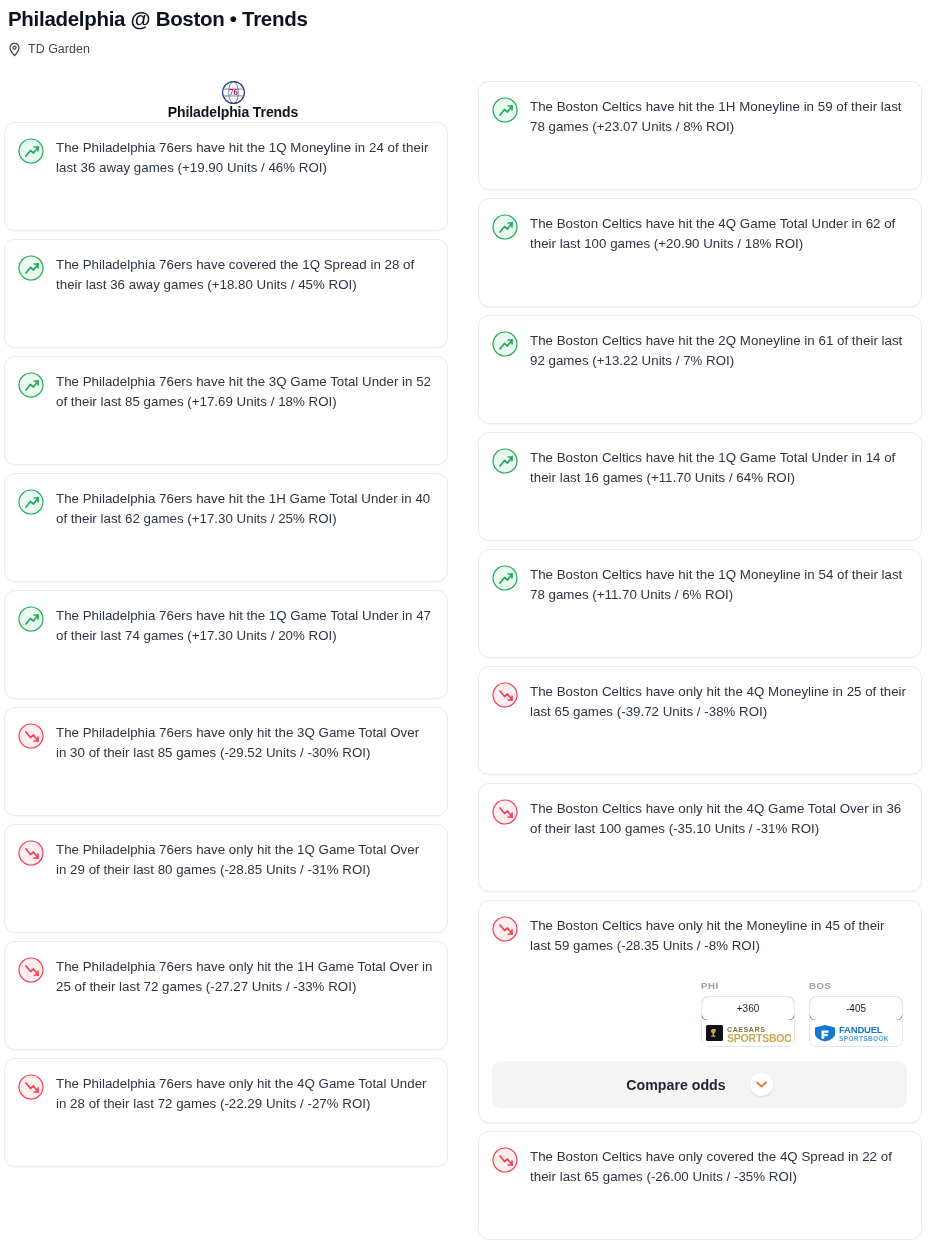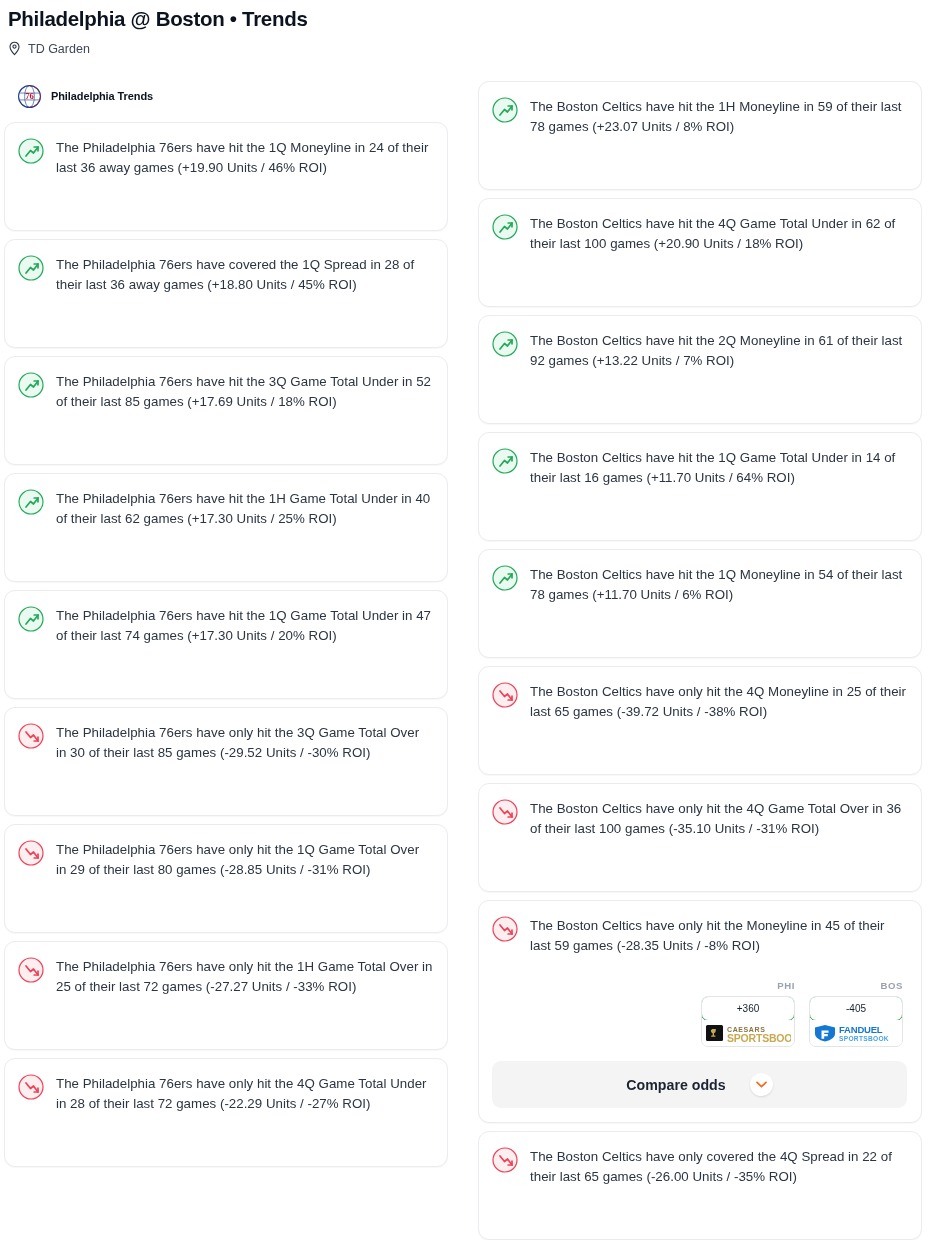--- a/index.html
+++ b/index.html
@@ -18,21 +18,21 @@
   .page-title {
     font-size: 20.5px;
     font-weight: 700;
     letter-spacing: -0.3px;
     color: #0b1220;
     line-height: 26px;
     padding-top: 2px;
   }
   .venue-row {
     display: flex;
-    align-items: flex-start;
+    align-items: flex-end;
     gap: 7px;
     margin-top: 9px;
     height: 16px;
   }
   .pin-icon { width: 13px; height: 15px; display: block; flex: none; }
   .venue-name {
     font-size: 12.5px;
     color: #3f4957;
     line-height: 16px;
   }
@@ -42,28 +42,28 @@
     display: flex;
     gap: 30px;
     margin-top: 24px;
     align-items: flex-start;
   }
   .column { width: 444px; flex: none; }
 
   .col-header {
     display: flex;
     align-items: center;
-    gap: 10px;
     height: 30px;
     padding-left: 14px;
     margin-bottom: 11px;
+    flex-direction: column;
   }
   .team-logo { width: 23px; height: 23px; flex: none; display: block; }
   .col-title {
-    font-size: 11px;
+    font-size: 14px;
     font-weight: 700;
     color: #0b1220;
     letter-spacing: -0.1px;
   }
 
   
   .cards { display: flex; flex-direction: column; gap: 8px; }
 
   .trend-card {
     background: #ffffff;
@@ -96,21 +96,21 @@
   
   .odds-area { margin-top: 24px; }
   .odds-books {
     display: flex;
     justify-content: flex-end;
     gap: 14px;
     padding-right: 4px;
   }
   .book-col { width: 94px; }
   .book-team {
-    text-align: right;
+    text-align: left;
     font-size: 9.6px;
     letter-spacing: 0.6px;
     color: #9aa2ad;
     font-weight: 600;
     margin-bottom: 5px;
   }
   .book-card {
     border: 1px solid #e3e5e9;
     border-radius: 7px;
     overflow: hidden;

